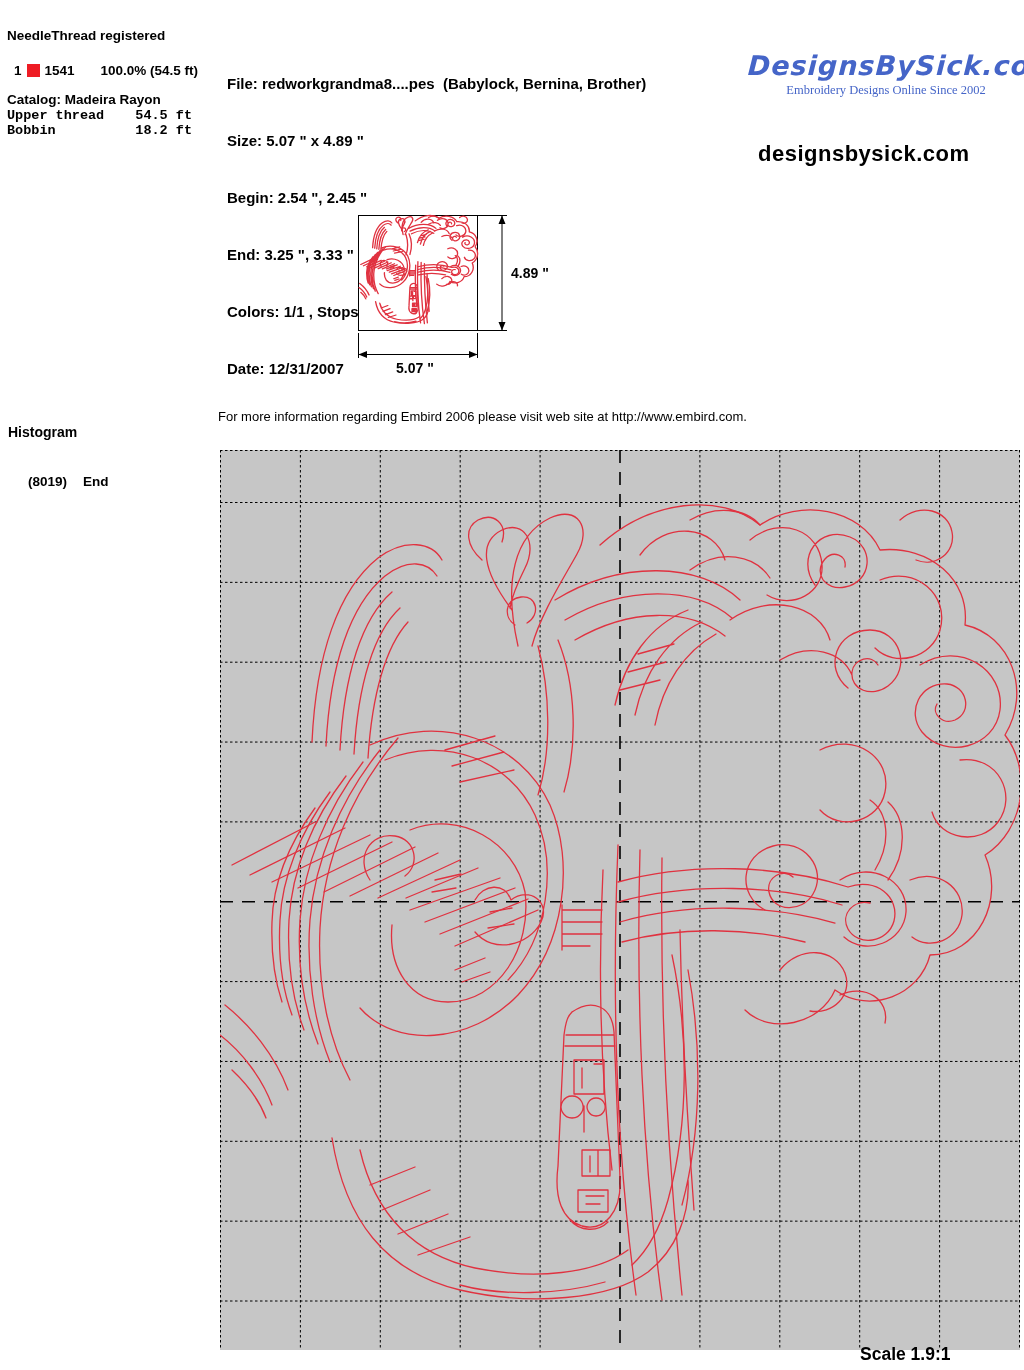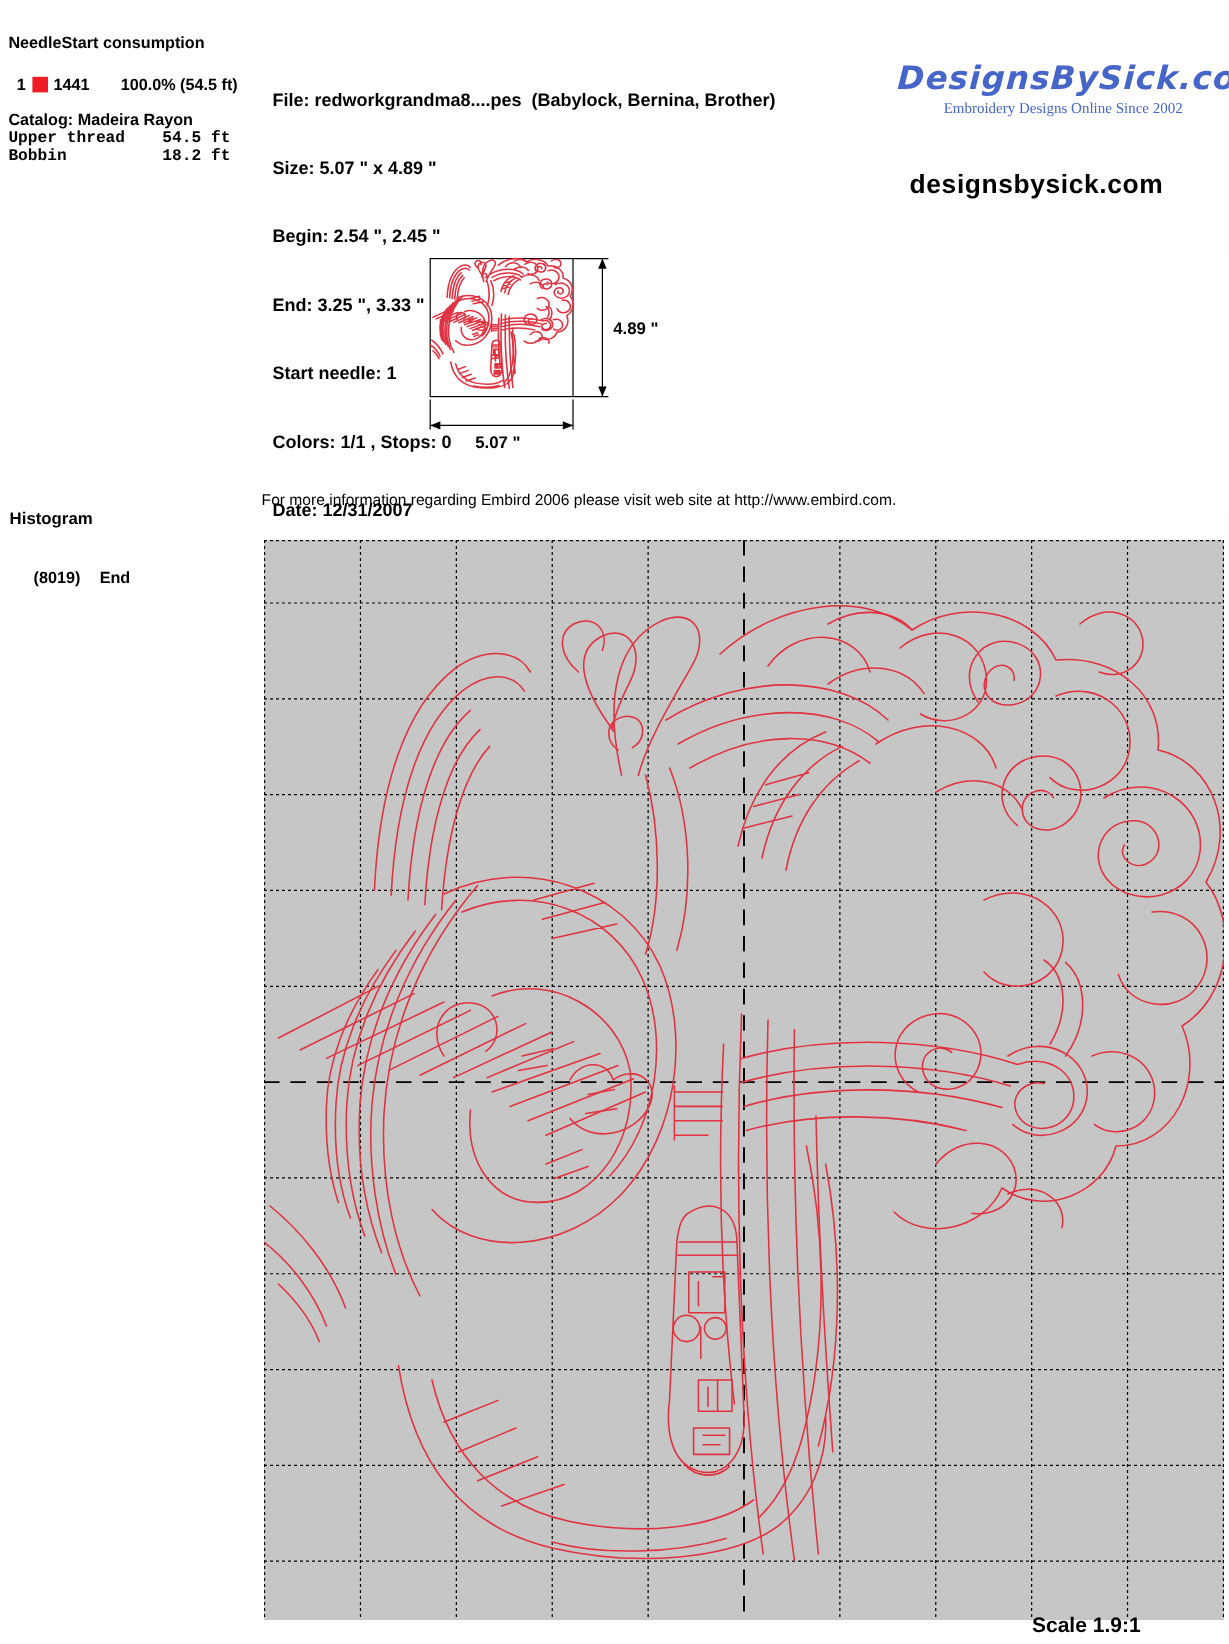--- a/index.html
+++ b/index.html
@@ -69,46 +69,45 @@
       <path d="M398,432 C470,412 560,415 628,437 M398,452 C470,432 558,435 622,455 M400,472 C468,452 552,455 615,473 M402,492 C460,476 530,478 585,492 M628,437 c28,-10 52,10 46,34 c-6,22 -36,26 -46,8 c-8,-15 6,-30 22,-26 M655,420 C672,392 668,362 650,350 M668,430 C688,402 686,368 668,352 M342,455 v45 M342,460 h40 M342,472 h40 M342,484 h40 M342,496 h28"></path>
       <path d="M398,395 C392,540 396,700 416,845 M420,400 C416,545 422,705 442,850 M442,408 C440,555 448,710 462,845 M383,420 C378,520 380,620 392,720 M460,480 C462,580 468,680 474,760"></path>
       <path d="M352,562 C372,548 392,556 394,582 L400,728 C402,762 384,782 362,776 C342,770 334,748 338,716 L344,585 C346,570 348,566 352,562 M346,585 L394,585 M345,596 L395,596 M354,610 h30 v34 h-30 z M362,618 v20 M374,614 h8 M352,668 a11,11 0 1 1 0.2,0 M376,666 a9,9 0 1 1 0.2,0 M364,656 v26 M362,700 h28 v26 h-28 z M370,706 v16 M378,700 v26 M358,740 h30 v22 h-30 z M366,746 h18 M366,754 h14 M350,770 C360,782 378,782 388,772"></path>
       <path d="M452,505 C468,580 470,670 448,750 C440,778 428,800 412,815 M468,520 C482,595 482,680 462,755 M112,688 C125,770 165,822 240,840 C310,856 390,850 428,822 C456,800 470,765 468,730 M140,700 C155,765 195,805 255,818 C315,830 375,824 408,800 M240,835 C280,846 340,845 385,832 M150,735 l45,-18 M162,760 l48,-20 M178,784 l50,-20 M198,805 l52,-18 M5,555 C30,575 55,605 68,640 M0,585 C22,602 42,628 52,655 M12,620 C28,635 40,652 46,668"></path>
     </g>
   </defs>
 </svg>
 
 <div class="abs" id="needle-header">
   <span>Needle</span>
-  <span>Start consumption</span>
+  <span>Thread registered</span>
 </div>
 <div class="abs" id="needle-row">
   <span>1</span>
   <span class="sq"></span>
-  <span>1441</span>
+  <span>1541</span>
   <span class="usage">100.0% (54.5 ft)</span>
 </div>
 <div class="abs" id="catalog-block">
   <div>Catalog: Madeira Rayon</div>
   <div class="cat-row">
     <span>Upper thread</span>
     <span>54.5 ft</span>
   </div>
   <div class="cat-row">
     <span>Bobbin</span>
     <span>18.2 ft</span>
   </div>
 </div>
 
 <div class="abs" id="file-info">
   <div>File: redworkgrandma8....pes  (Babylock, Bernina, Brother)</div>
   <div>Size: 5.07 " x 4.89 "</div>
   <div>Begin: 2.54 ", 2.45 "</div>
   <div>End: 3.25 ", 3.33 "</div>
-  <div>Start needle: 1</div>
   <div>Colors: 1/1 , Stops: 0</div>
   <div>Date: 12/31/2007</div>
 </div>
 
 <div class="abs" id="logo-block">
   <div id="logo-text">DesignsBySick.com</div>
   <div id="logo-tagline">Embroidery Designs Online Since 2002</div>
 </div>
 <div class="abs" id="site-url">designsbysick.com</div>
 

